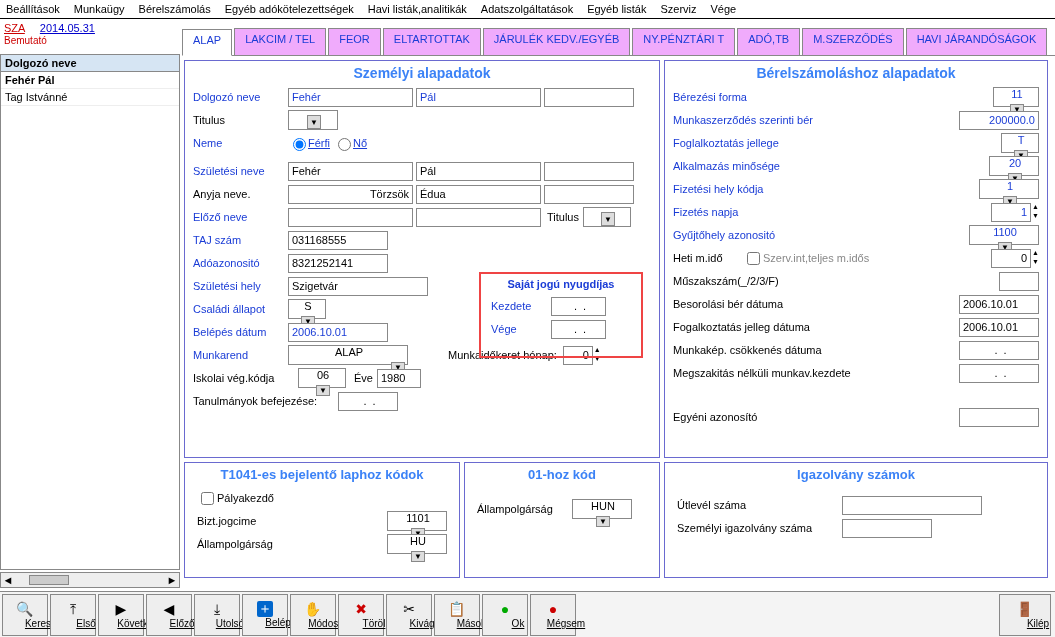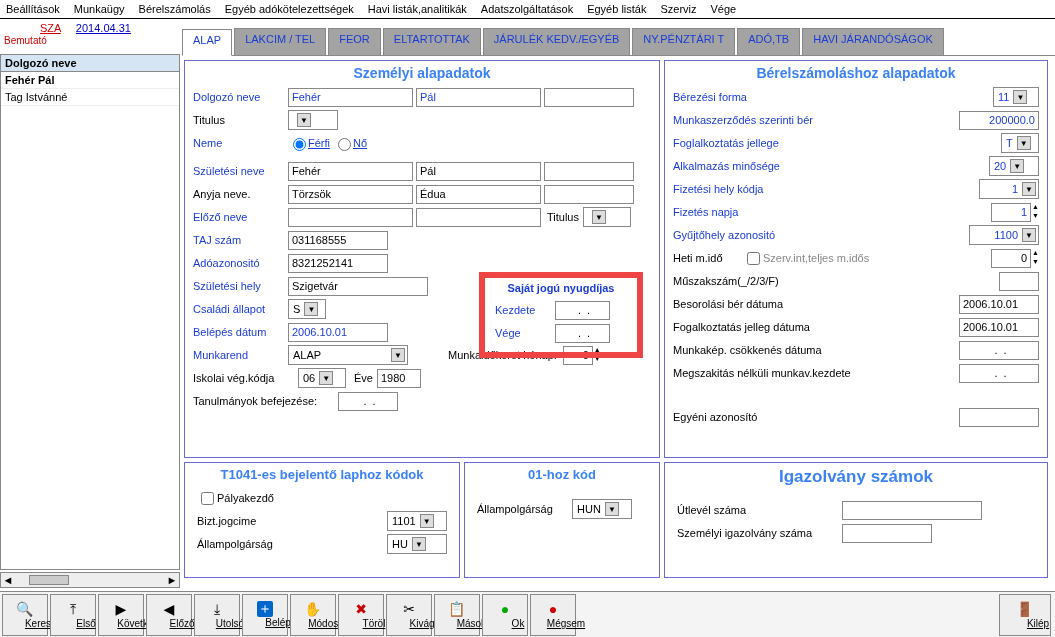--- a/index.html
+++ b/index.html
@@ -18,21 +18,21 @@
     padding: 3px 6px;
     display: flex;
     gap: 14px;
   }
   .menubar span { cursor: default; }
   .topleft {
     position: absolute;
     left: 4px; top: 22px;
     width: 175px;
   }
-  .topleft .sza { color: #c00; text-decoration: underline; margin-left: 36px; }
+  .topleft .sza { color: #c00; text-decoration: underline; }
   .topleft .date { color: #00c; text-decoration: underline; margin-left: 12px; }
   .topleft .bemutato { color: #c00; font-size: 10px; }
   .listheader {
     position: absolute;
     left: 0; top: 54px;
     width: 180px;
     background: #d6e5f3;
     border: 1px solid #888;
     padding: 2px 4px;
     font-weight: bold;
@@ -67,21 +67,21 @@
     display: flex;
     border-bottom: 1px solid #888;
     background: #fff;
     height: 28px;
   }
   .tab {
     border: 1px solid #888;
     border-bottom: none;
     padding: 4px 10px;
     margin-right: 2px;
-    background: #a3a3a3;
+    background: #f0abfc;
     color: #1a3cd6;
     font-size: 11px;
     cursor: default;
     white-space: nowrap;
   }
   .tab.active { background: #fff; font-weight: normal; border-bottom: 1px solid #fff; position: relative; top: 1px; }
 
   .main {
     position: absolute;
     left: 182px; top: 58px; right: 2px; bottom: 48px;
@@ -111,31 +111,31 @@
     height: 19px;
   }
   .txt-ro { background: #e8e8e8; }
   select, .combo {
     border: 1px solid #888;
     background: #fff;
     font: inherit;
     height: 20px;
   }
   .combo {
-    display: inline-flex; align-items: center; padding: 0 2px 0 4px; gap: 4px;
+    display: inline-flex; align-items: center; padding: 0 2px 0 4px; gap: 4px; flex-direction: column;
   }
   .combo .arrow-btn {
     width: 14px; height: 14px; border: 1px solid #888; background: #ddd;
     display: inline-flex; align-items: center; justify-content: center; font-size: 8px;
   }
   .radio { margin-right: 2px; }
   .blue-link { color: #1a3cd6; text-decoration: underline; }
 
   .inner-box {
-    border: 6px solid #ef4444;
+    border: 2px solid #ef4444;
     position: absolute;
   }
   .inner-box .title { color: #1a3cd6; text-align: center; padding: 4px 0; font-weight: bold; }
 
   .btnbar {
     position: absolute;
     left: 0; right: 0; bottom: 0;
     height: 46px;
     border-top: 1px solid #888;
     background: #f4f4f4;
@@ -169,21 +169,21 @@
   <span>Egyéb adókötelezettségek</span>
   <span>Havi listák,analitikák</span>
   <span>Adatszolgáltatások</span>
   <span>Egyéb listák</span>
   <span>Szerviz</span>
   <span>Vége</span>
 </div>
 
 <div class="topleft">
   <span class="sza">SZA</span>
-  <span class="date">2014.04.31</span><br>
+  <span class="date">2014.05.31</span><br>
   <span class="bemutato">Bemutató</span>
 </div>
 
 <div class="listheader">Dolgozó neve</div>
 <div class="list">
   <div class="item" style="font-weight:bold">Fehér Pál</div>
   <div class="item">Tag Istvánné</div>
 </div>
 <div class="hscroll">
   <div class="arrow">◄</div>
@@ -192,20 +192,21 @@
 </div>
 
 <div class="tabs">
   <div class="tab active">ALAP</div>
   <div class="tab">LAKCIM / TEL</div>
   <div class="tab">FEOR</div>
   <div class="tab">ELTARTOTTAK</div>
   <div class="tab">JÁRULÉK KEDV./EGYÉB</div>
   <div class="tab">NY.PÉNZTÁRI T</div>
   <div class="tab">ADÓ,TB</div>
+  <div class="tab">M.SZERZŐDÉS</div>
   <div class="tab">HAVI JÁRANDÓSÁGOK</div>
 </div>
 
 <div class="main">
 
   <div class="panel" style="left:2px; top:2px; width:476px; height:398px;">
     <div class="panel-title">Személyi alapadatok</div>
     <div style="padding:0 8px; position:relative; height:370px;">
       <div class="row">
         <span class="lbl">Dolgozó neve</span>
@@ -228,21 +229,21 @@
           <span class="blue-link">Nő</span>
       </div>
       <div class="row" style="margin-top:6px">
         <span class="lbl">Születési neve</span>
         <input type="text" class="txt" style="width: 125px;" value="Fehér">
         <input type="text" class="txt" style="width: 125px; margin-left: 3px;" value="Pál">
         <input type="text" class="txt txt-ro" style="width: 90px; margin-left: 3px;">
       </div>
       <div class="row">
         <span class="lbl-black">Anyja neve.</span>
-        <input type="text" class="txt" style="width: 125px;" value="Törzsök">
+        <input type="text" class="txt" style="width: 125px; text-align: right;" value="Törzsök">
         <input type="text" class="txt" style="width: 125px; margin-left: 3px;" value="Édua">
         <input type="text" class="txt txt-ro" style="width: 90px; margin-left: 3px;">
       </div>
       <div class="row">
         <span class="lbl">Előző neve</span>
         <input type="text" class="txt txt-ro" style="width: 125px;">
         <input type="text" class="txt txt-ro" style="width: 125px; margin-left: 3px;">
         <span style="margin-left:6px">Titulus</span>
         <div class="combo" style="width:48px;margin-left:4px">
             <span></span>
@@ -447,21 +448,21 @@
           <span style="width:95px">Állampolgárság</span>
         <div class="combo" style="width:60px">
             <span>HUN</span>
             <span class="arrow-btn">▼</span>
           </div>
       </div>
     </div>
   </div>
 
   <div class="panel" style="left:482px; top:404px; width:384px; height:116px;">
-    <div class="panel-title" style="font-size:17px">Igazolvány számok</div>
+    <div class="panel-title" style="font-size:13px">Igazolvány számok</div>
     <div style="padding:6px 12px 0 12px">
       <div class="row">
           <span style="width:165px">Útlevél száma</span>
           <input type="text" class="txt txt-ro" style="width: 140px;">
         </div>
       <div class="row">
           <span style="width:165px">Személyi igazolvány száma</span>
           <input type="text" class="txt txt-ro" style="width: 90px;">
         </div>
     </div>

